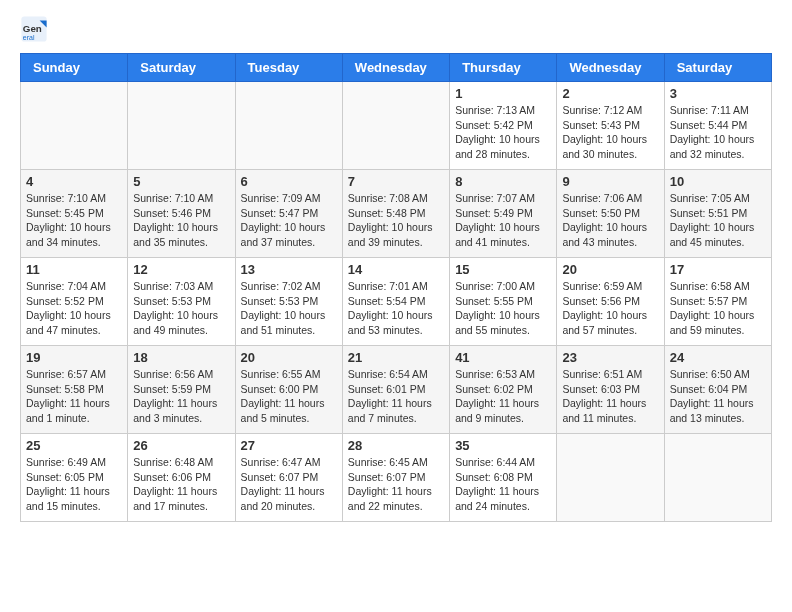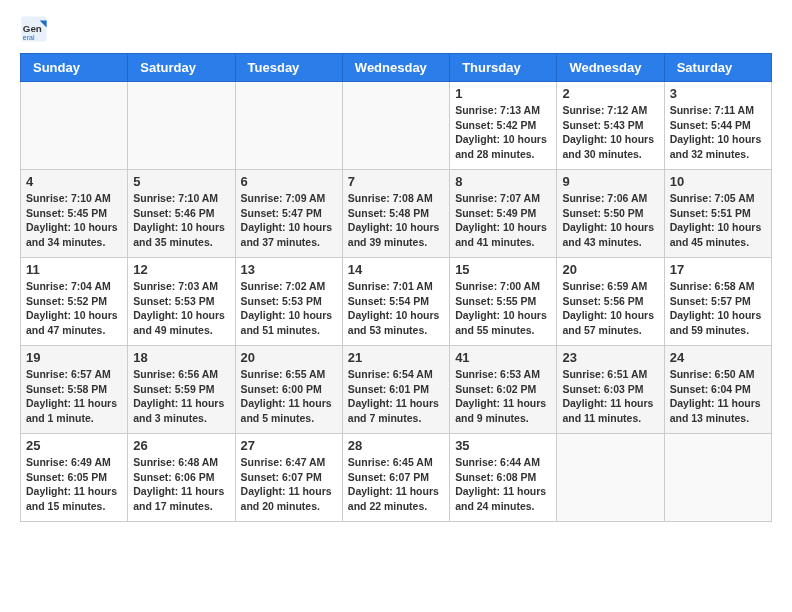--- a/index.html
+++ b/index.html
@@ -65,21 +65,20 @@
     }
     .day-number {
       font-size: 13px;
       font-weight: bold;
       margin-bottom: 2px;
     }
     .day-info {
       font-size: 10.5px;
       line-height: 1.4;
       color: #333;
-      font-weight: bold;
     }
     .empty-cell {
       background: #f9f9f9;
     }
   </style>
 </head>
 <body>
 
 <div class="header">
   <div class="logo">

